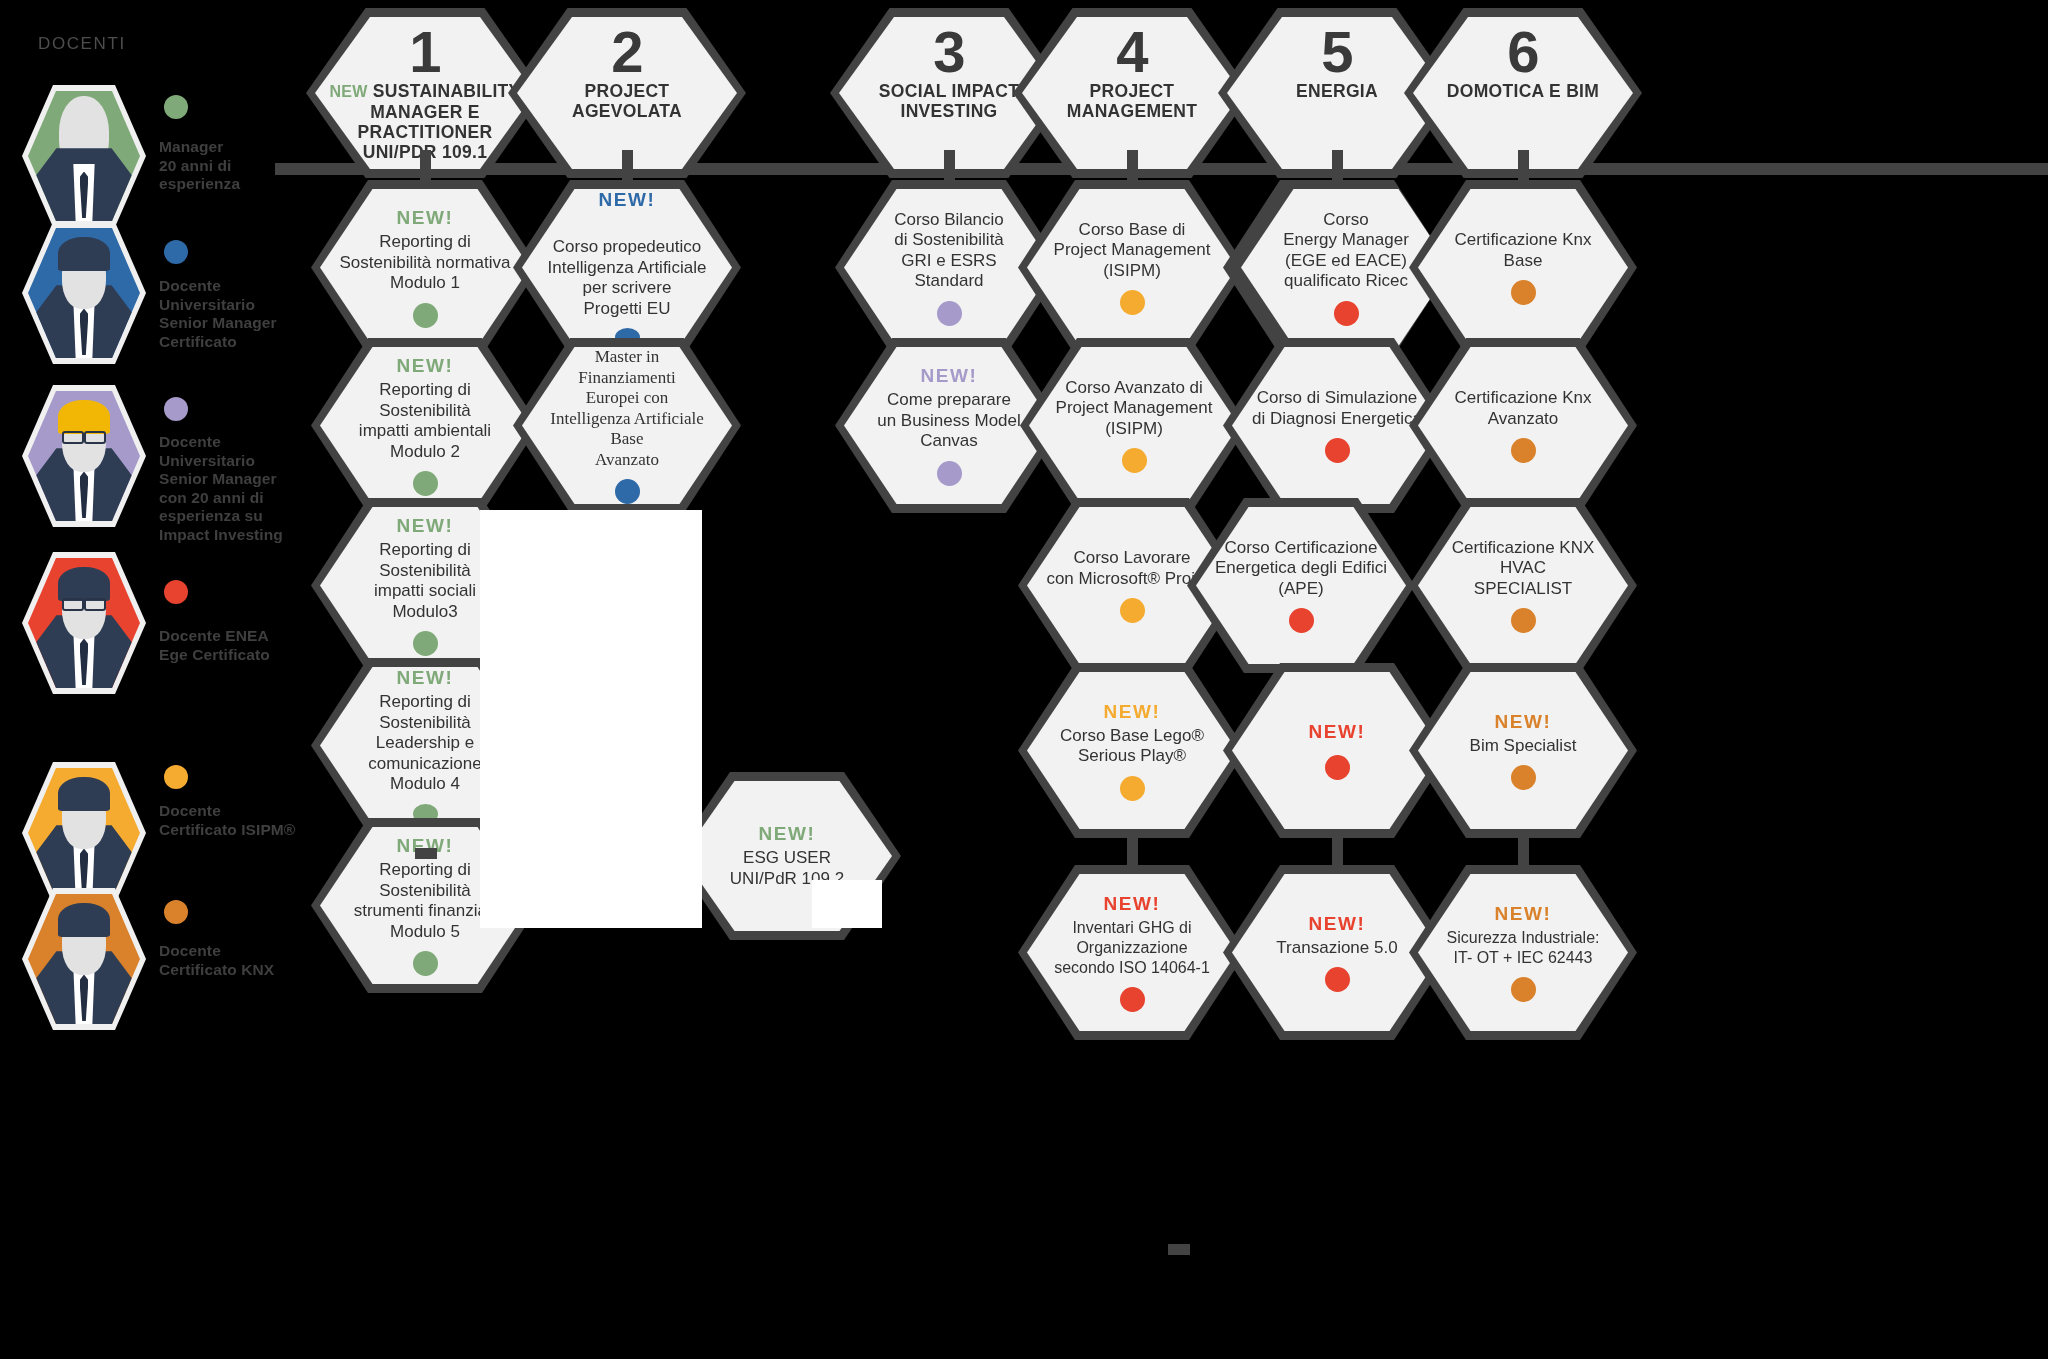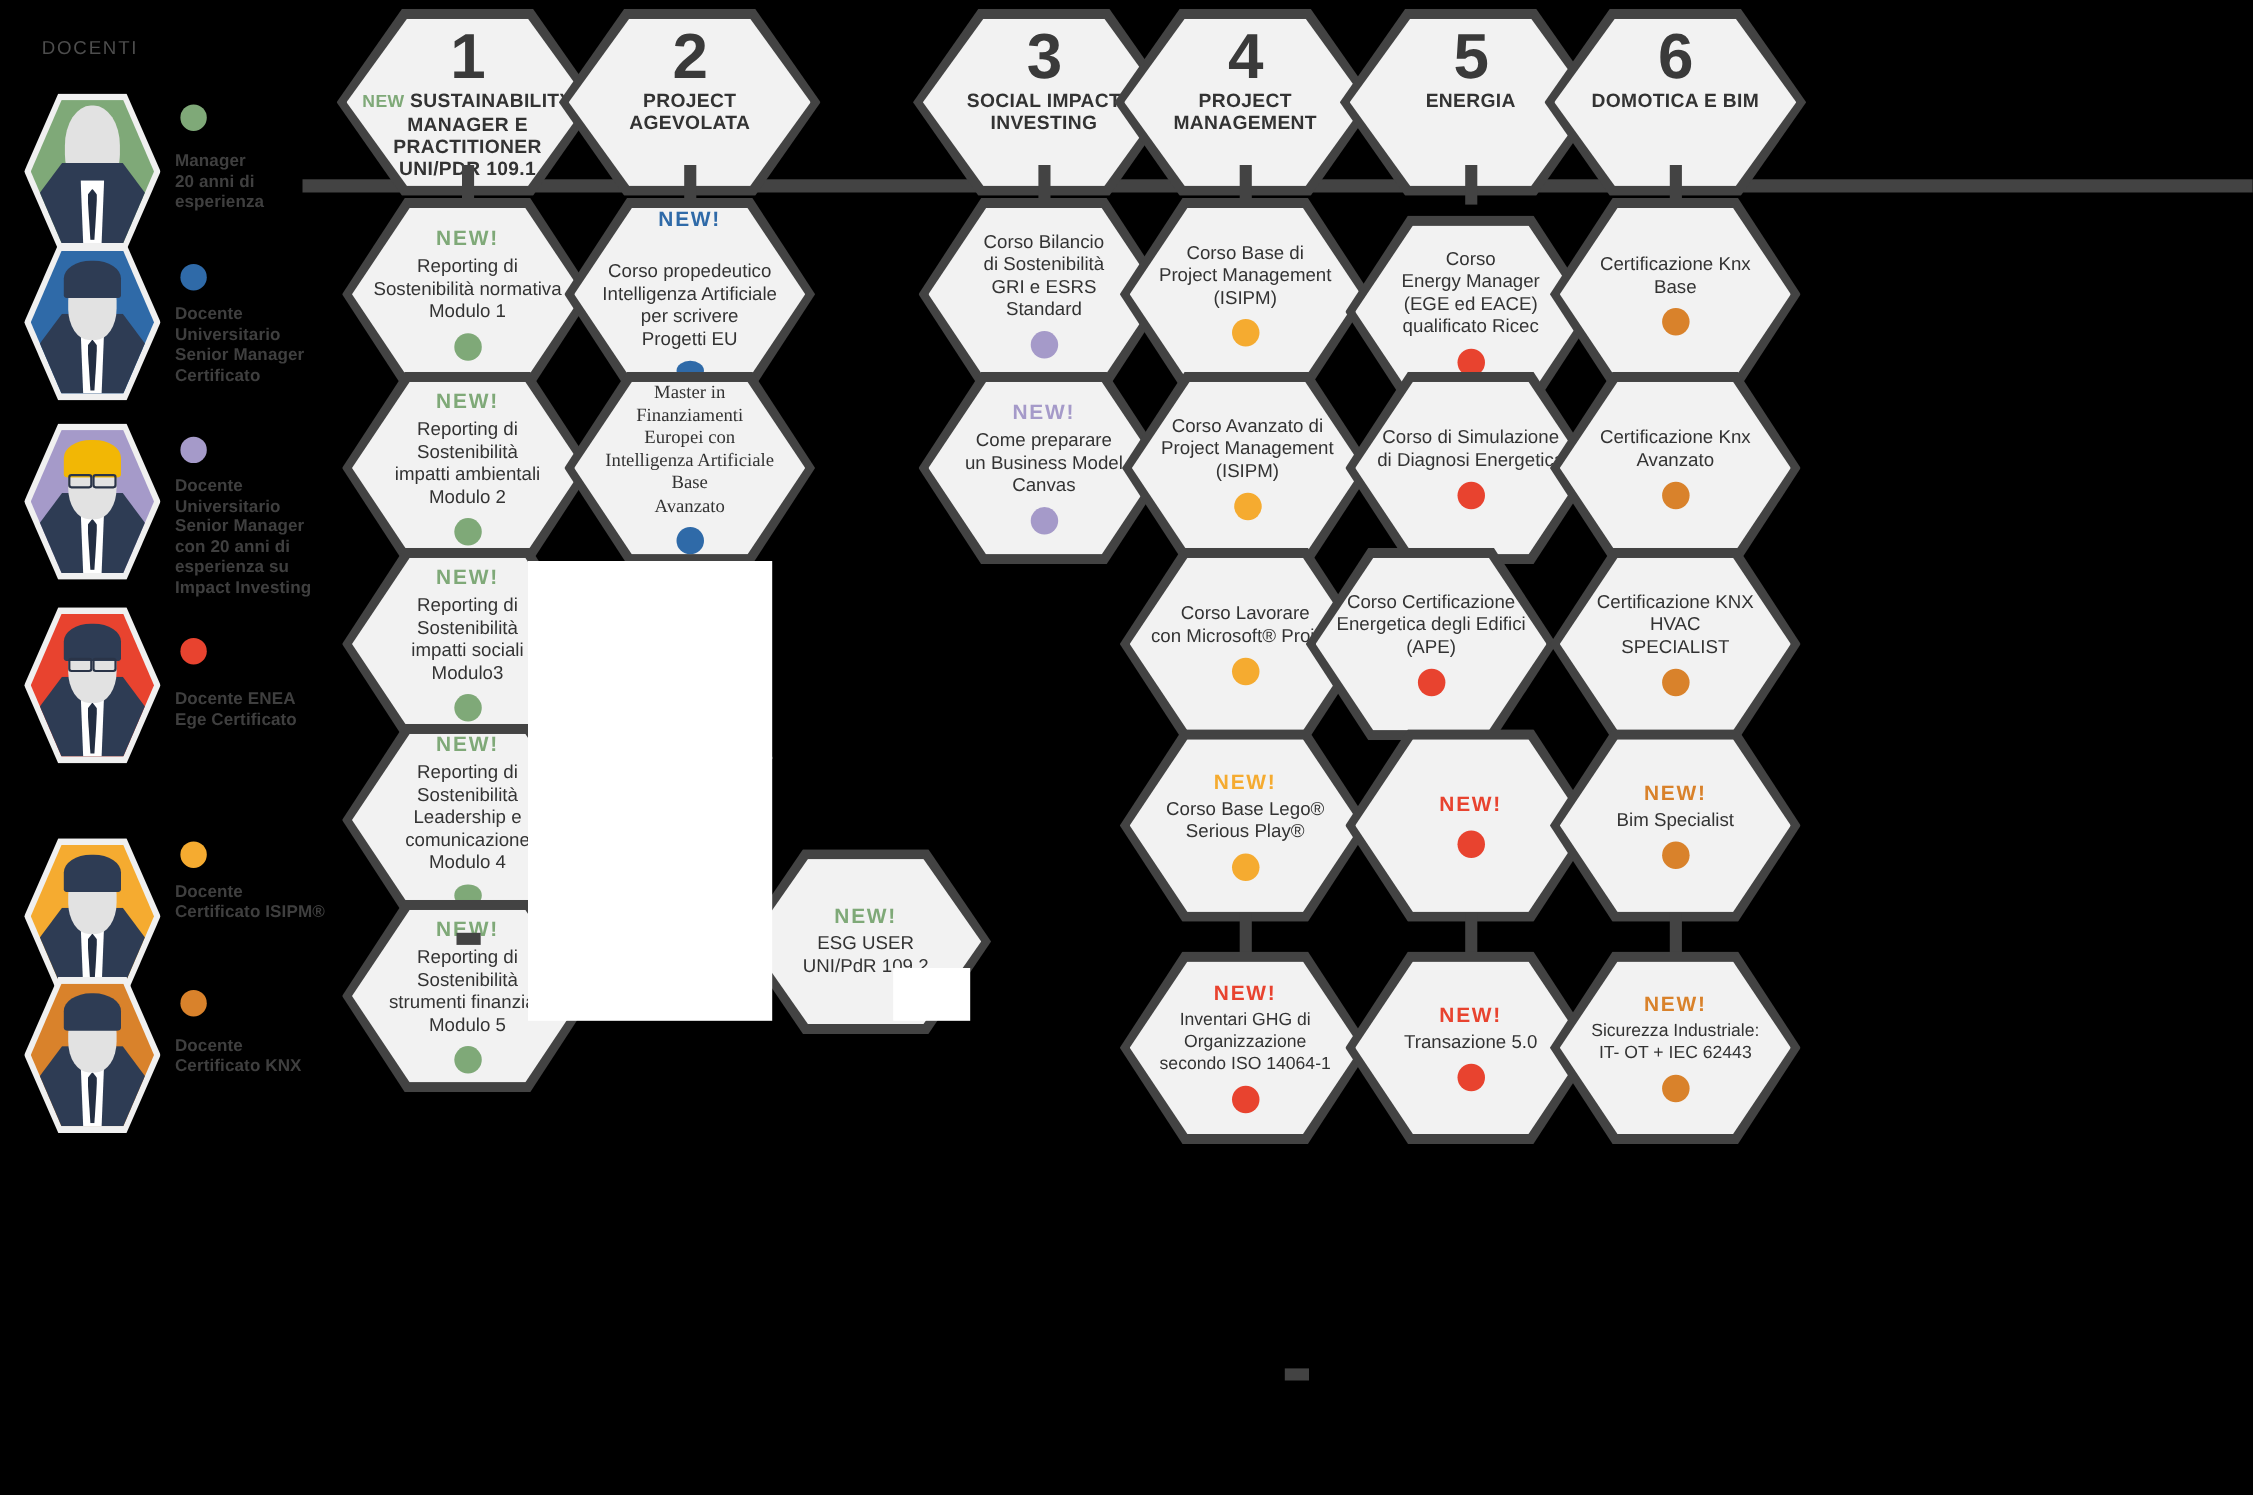--- a/index.html
+++ b/index.html
@@ -373,21 +373,21 @@
           <div class="dot d-red"></div>
         </div>
       </div>
       <div class="hex hdr" style="left: 1218px; top: 8px; width: 238px; height: 170px;">
         <div class="inner">
           <div class="num">5</div>
           <div class="ttl"><span>ENERGIA</span></div>
         </div>
       </div>
       <div class="tick" style="left: 1332px; top: 150px; height: 36px;"></div>
-      <div class="hex crs" style="left: 1223px; top: 196px; width: 228px; height: 175px;">
+      <div class="hex crs" style="left: 1223px; top: 180px; width: 228px; height: 175px; justify-content: flex-end;">
         <div class="inner">
           <div class="txt" style="white-space: pre-line;">Corso
 Energy Manager
 (EGE ed EACE)
 qualificato Ricec</div>
           <div class="dot d-red"></div>
         </div>
       </div>
       <div class="vbar" style="left: 1332px; top: 347px;"></div>
       <div class="hex crs" style="left: 1223px; top: 338px; width: 228px; height: 175px;">

